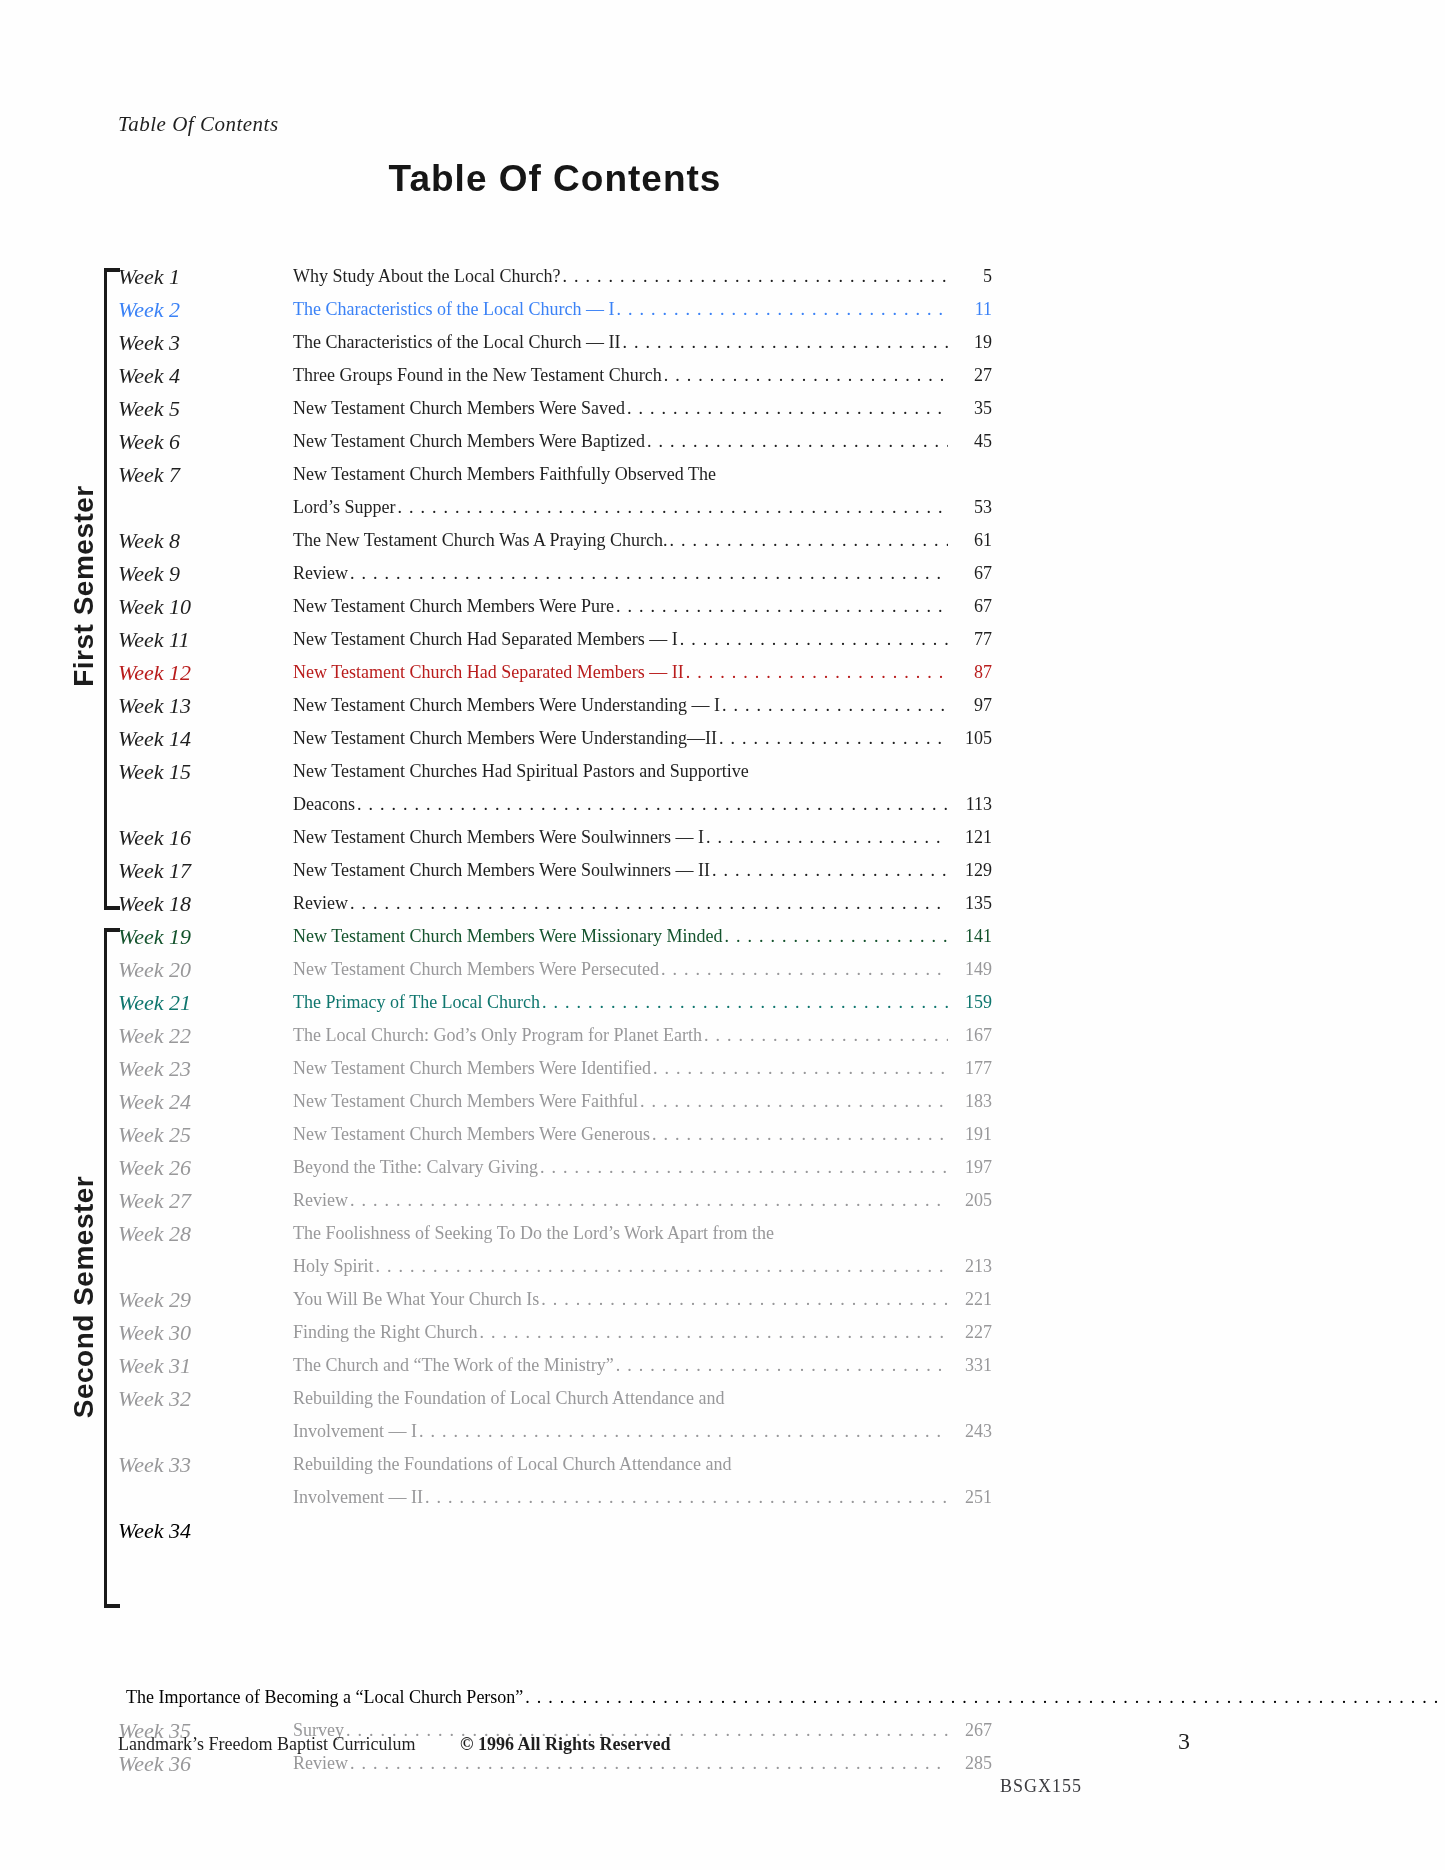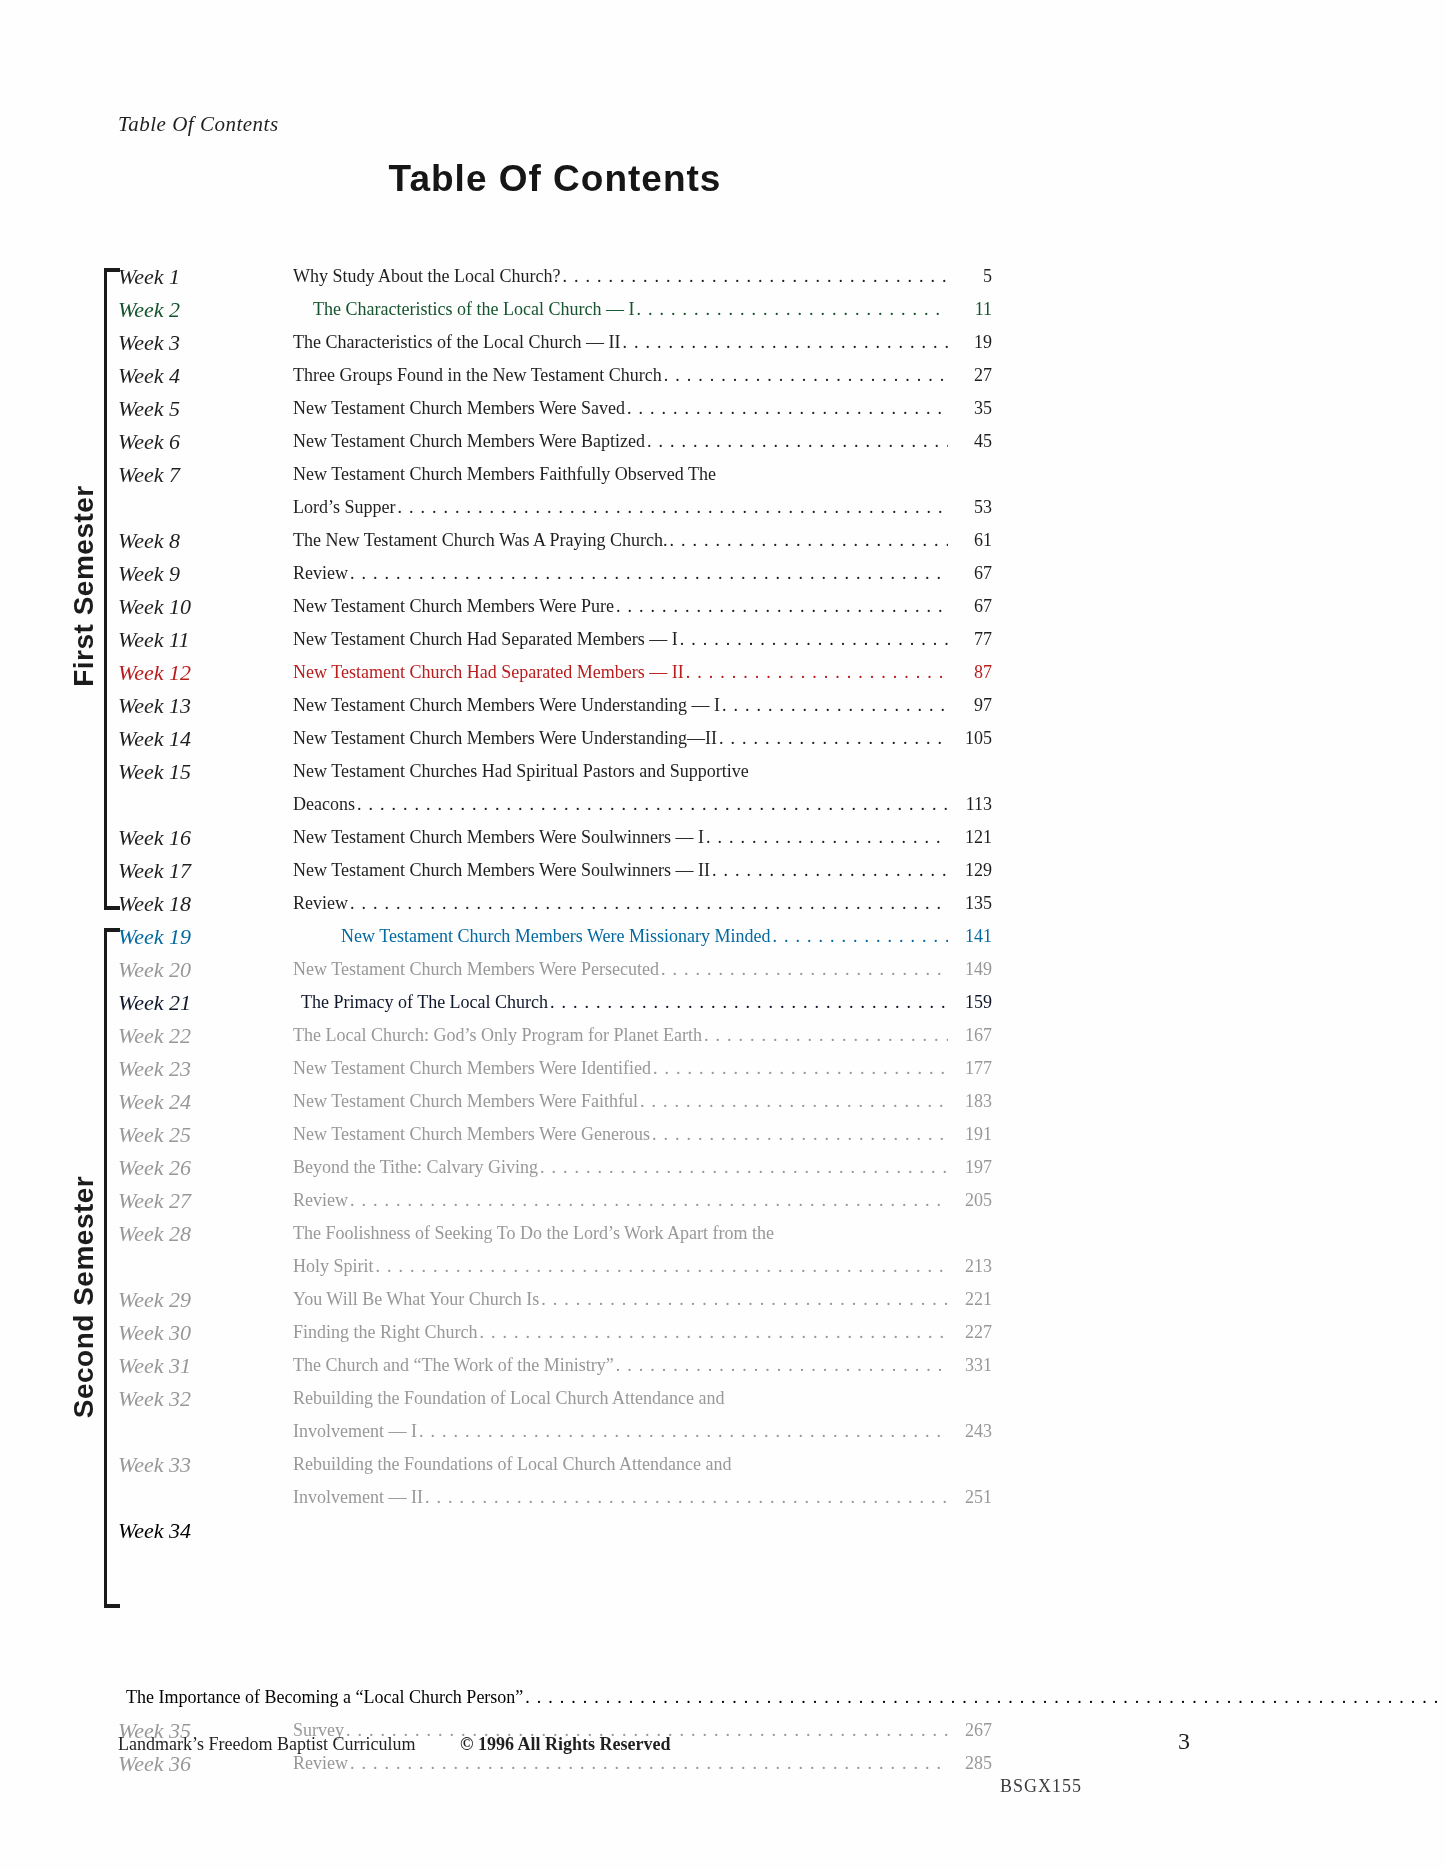--- a/index.html
+++ b/index.html
@@ -142,21 +142,21 @@
       <div class="toc-entry" style="color: rgb(31, 31, 31);">
         <div class="week">Week 1</div>
         <div class="entry-body">
           <div class="entry-line">
             <span class="t">Why Study About the Local Church?</span>
             <span class="dots">............................................................................................................................................</span>
             <span class="pg">5</span>
           </div>
         </div>
       </div>
-      <div class="toc-entry" style="color: #14532d; gap: 20px;">
+      <div class="toc-entry" style="color: #3b82f6;">
         <div class="week">Week 2</div>
         <div class="entry-body">
           <div class="entry-line">
             <span class="t">The Characteristics of the Local Church — I</span>
             <span class="dots">............................................................................................................................................</span>
             <span class="pg">11</span>
           </div>
         </div>
       </div>
       <div class="toc-entry" style="color: rgb(31, 31, 31);">
@@ -318,41 +318,41 @@
       <div class="toc-entry" style="color: rgb(31, 31, 31);">
         <div class="week">Week 18</div>
         <div class="entry-body">
           <div class="entry-line">
             <span class="t">Review</span>
             <span class="dots">............................................................................................................................................</span>
             <span class="pg">135</span>
           </div>
         </div>
       </div>
-      <div class="toc-entry" style="color: #0369a1; gap: 48px;">
+      <div class="toc-entry" style="color: #14532d;">
         <div class="week">Week 19</div>
         <div class="entry-body">
           <div class="entry-line">
             <span class="t">New Testament Church Members Were Missionary Minded</span>
             <span class="dots">............................................................................................................................................</span>
             <span class="pg">141</span>
           </div>
         </div>
       </div>
       <div class="toc-entry" style="color: rgb(152, 152, 154);">
         <div class="week">Week 20</div>
         <div class="entry-body">
           <div class="entry-line">
             <span class="t">New Testament Church Members Were Persecuted</span>
             <span class="dots">............................................................................................................................................</span>
             <span class="pg">149</span>
           </div>
         </div>
       </div>
-      <div class="toc-entry" style="color: #0f172a; gap: 8px;">
+      <div class="toc-entry" style="color: #0f766e;">
         <div class="week">Week 21</div>
         <div class="entry-body">
           <div class="entry-line">
             <span class="t">The Primacy of The Local Church</span>
             <span class="dots">............................................................................................................................................</span>
             <span class="pg">159</span>
           </div>
         </div>
       </div>
       <div class="toc-entry" style="color: rgb(152, 152, 154);">

